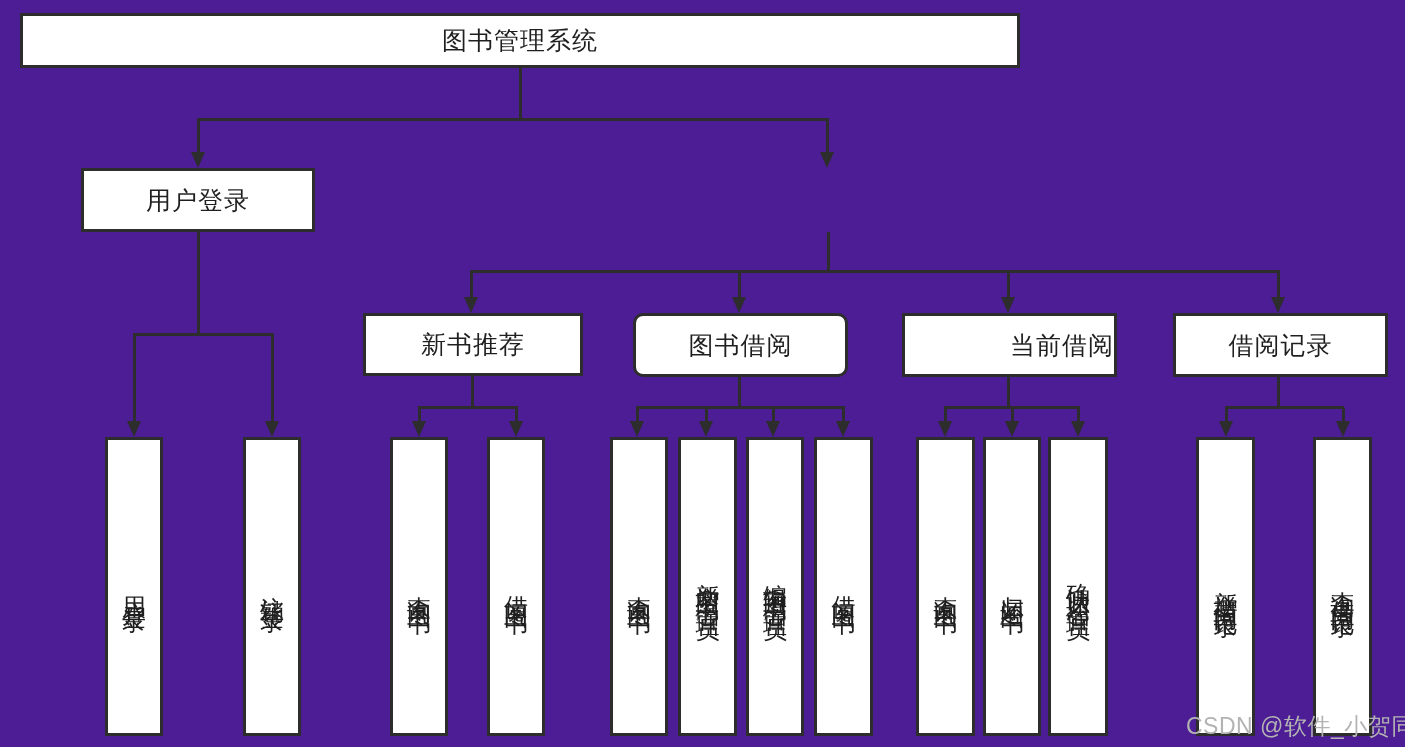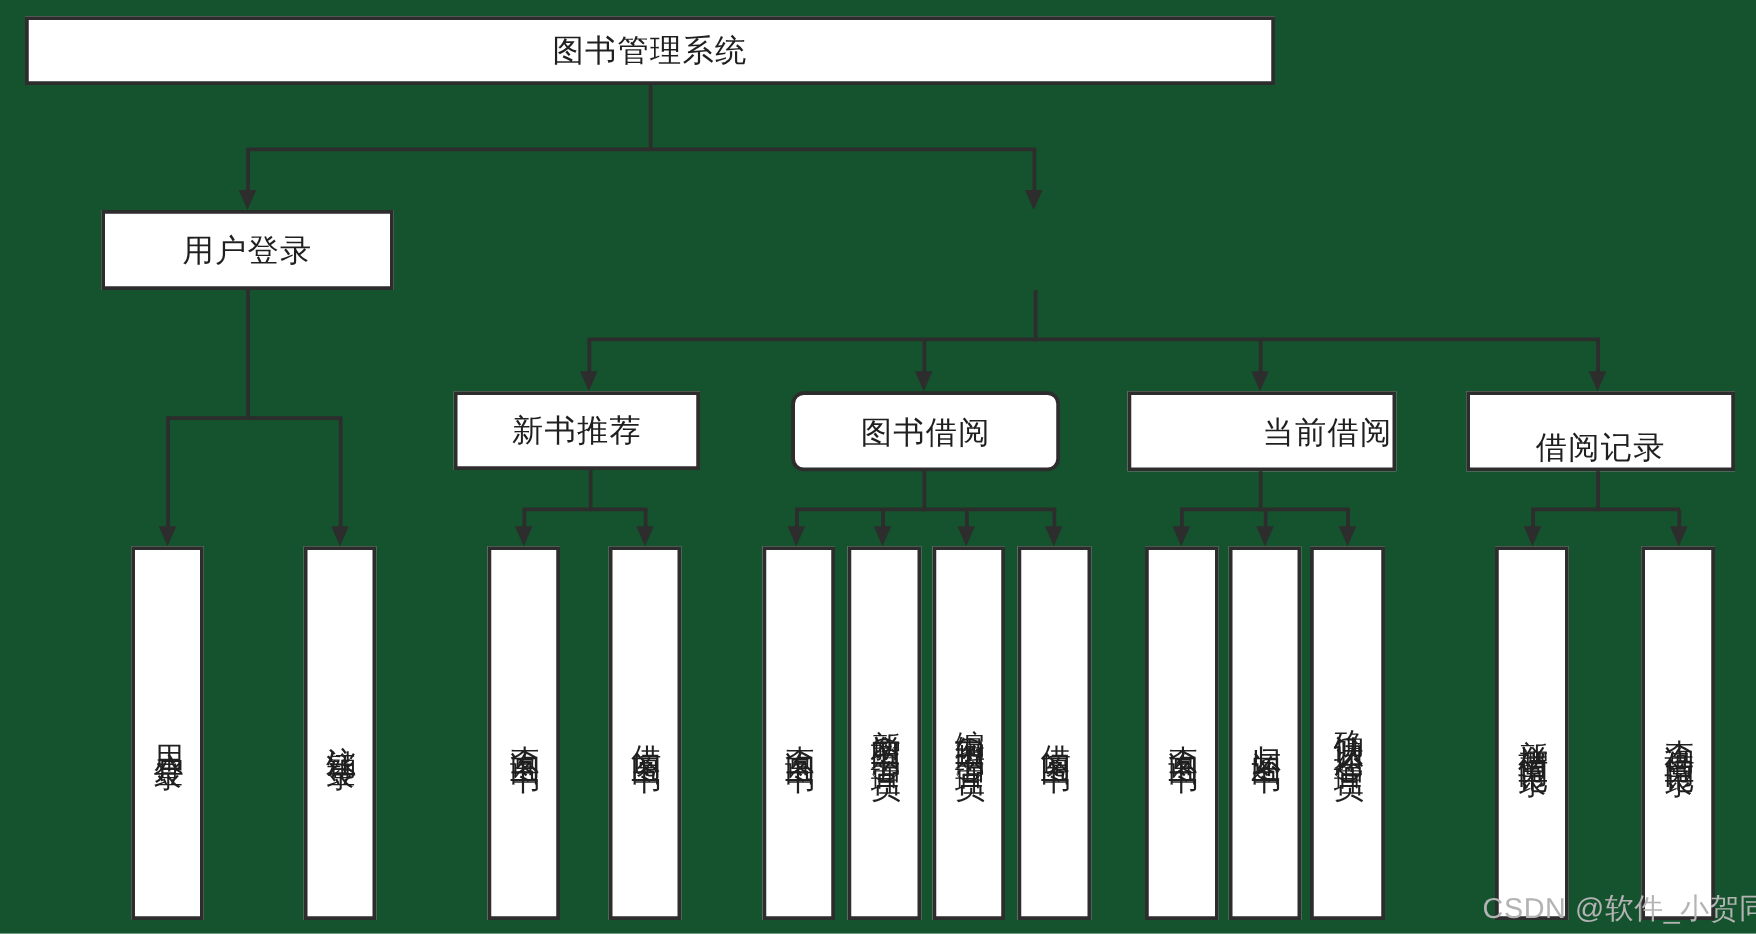--- a/index.html
+++ b/index.html
@@ -1,17 +1,17 @@
 <!DOCTYPE html>
 <html><head>
 <meta charset="utf-8">
 <style>
   html,body{margin:0;padding:0;background:#ffffff;}
   #stage{
-    position:relative;width:1405px;height:747px;background:#14532d;overflow:hidden;
+    position:relative;width:1405px;height:747px;background:#4c1d95;overflow:hidden;
     font-family:"Liberation Sans","DejaVu Sans",sans-serif;color:#1f1f1f;
   }
   .node{
     position:absolute;box-sizing:border-box;border:3px solid #2d2d2d;background:#ffffff;
     display:flex;align-items:center;justify-content:center;
   }
   .hnode{font-size:25px;letter-spacing:1px;}
   .leaf span{
     writing-mode:vertical-rl;text-orientation:mixed;
     font-size:24px;line-height:1;letter-spacing:5px;white-space:nowrap;
@@ -36,33 +36,33 @@
 
   <div class="node hnode" style="left:20px;top:13px;width:1000px;height:55px;">
     <span>图书管理系统</span>
   </div>
 
   <div class="node hnode" style="left:81px;top:168px;width:234px;height:64px;">
     <span>用户登录</span>
   </div>
 
 
-  <div class="node hnode" style="left:363px;top:313px;width:197px;height:63px;align-items:center;">
+  <div class="node hnode" style="left:363px;top:313px;width:220px;height:63px;align-items:center;">
     <span>新书推荐</span>
   </div>
 
   <div class="node hnode" style="left:633px;top:313px;width:215px;height:64px;border-radius:10px;">
     <span>图书借阅</span>
   </div>
 
   <div class="node hnode" style="left:902px;top:313px;width:215px;height:64px;justify-content:flex-end;">
     <span>当前借阅</span>
   </div>
 
-  <div class="node hnode" style="left:1173px;top:313px;width:215px;height:64px;align-items:flex-end;">
+  <div class="node hnode" style="left:1173px;top:313px;width:215px;height:64px;">
     <span>借阅记录</span>
   </div>
 
   <div class="node leaf" style="left:105px;top:437px;width:58px;height:299px;">
     <span>用户登录</span>
   </div>
   <div class="node leaf" style="left:243px;top:437px;width:58px;height:299px;">
     <span>注销登录</span>
   </div>
 

